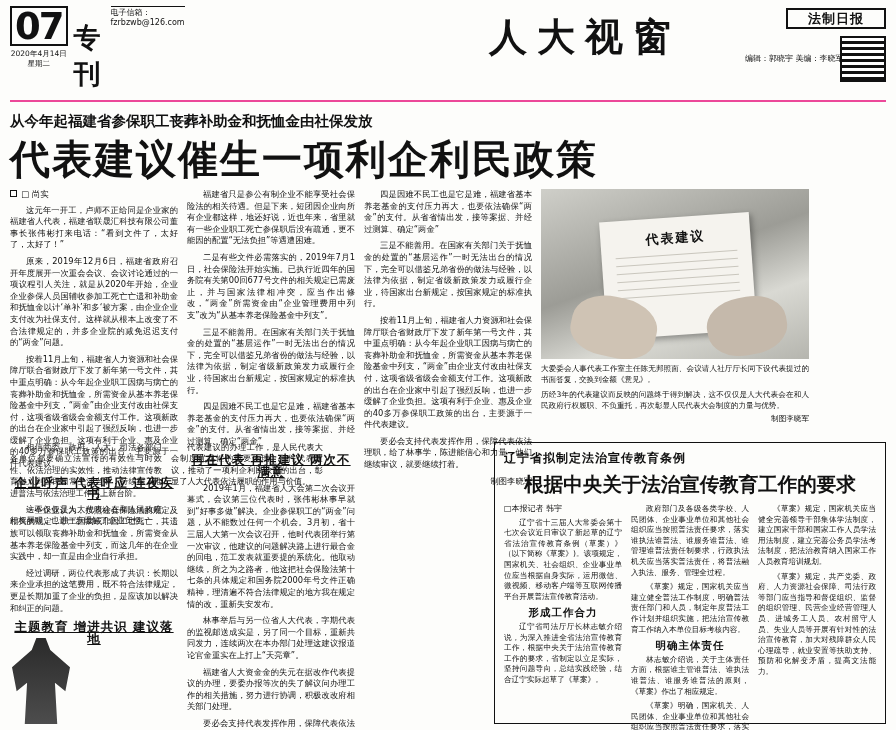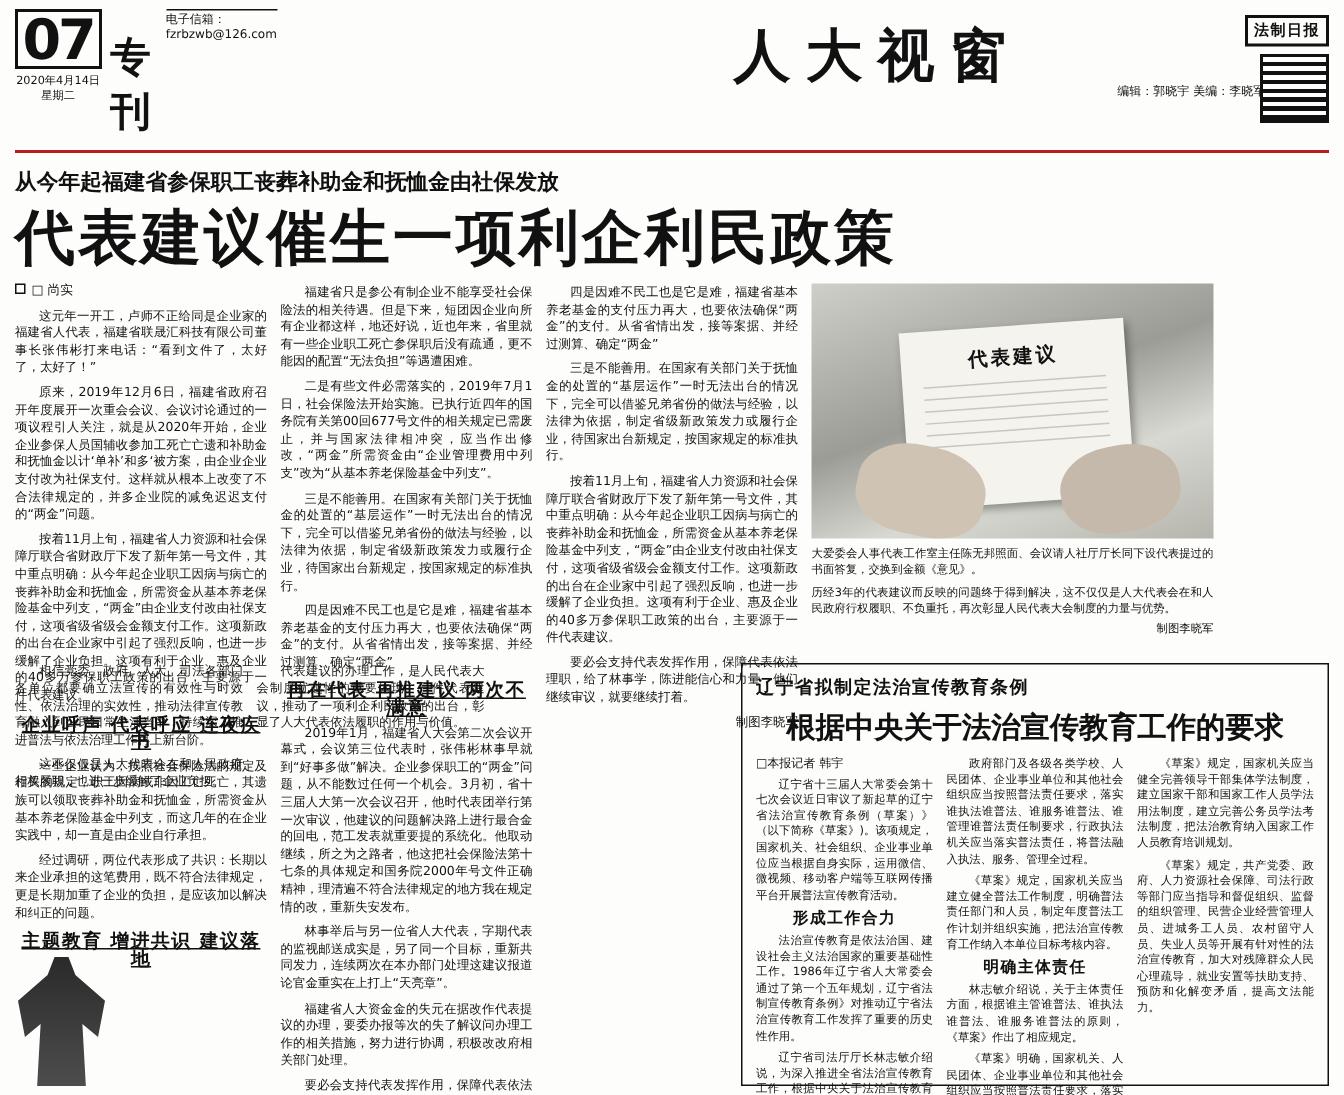--- a/index.html
+++ b/index.html
@@ -8,37 +8,37 @@
     width: 896px; height: 730px;
     background:#fdfdfb;
     font-family:"DejaVu Sans","Liberation Sans",sans-serif;
     color:#111;
     overflow:hidden;
     position:relative;
   }
   .page { position:relative; width:896px; height:730px; padding:6px 10px; }
 
   
-  .masthead { display:flex; align-items:flex-start; height:96px; border-bottom:2px solid #b91c1c; padding-bottom:2px; }
+  .masthead { display:flex; align-items:flex-start; height:96px; border-bottom:2px solid #ec4899; padding-bottom:2px; }
   .mh-left { width:170px; display:flex; align-items:flex-start; }
   .pageno-box { width:66px; }
   .pageno { font-family:"DejaVu Sans",sans-serif; font-weight:bold; font-size:37px; line-height:34px; letter-spacing:-2px; border:2px solid #111; padding:2px 3px 0 3px; text-align:center; }
   .pagedate { font-size:7.5px; text-align:center; margin-top:3px; line-height:10px; }
   .pagedate .d2 { display:block; }
   .zhuankan { font-size:27px; font-weight:bold; margin-left:6px; margin-top:14px; letter-spacing:2px; }
   .mh-email { font-size:8px; margin-left:8px; border-top:1px solid #111; padding-top:0; }
 
   .mh-center { flex:1; text-align:right; padding-top:6px; }
   .mh-title { font-size:38px; font-weight:bold; letter-spacing:10px; font-family:"DejaVu Sans",sans-serif; }
   .mh-sub { font-size:14px; letter-spacing:7px; margin-top:4px; font-weight:bold; }
   .mh-sub-line { display:flex; align-items:center; justify-content:center; gap:6px; margin-top:3px;}
   .mh-sub-line .bar { height:2px; background:#111; width:90px; }
 
   .mh-right { width:205px; text-align:right; padding-top:2px; position:relative; }
-  .logo-box { display:inline-block; border:2px solid #111; padding:2px 4px; font-size:10px; font-weight:bold; line-height:13px; letter-spacing:1px; }
+  .logo-box { display:inline-block; border:2px solid #111; padding:2px 20px; font-size:13px; font-weight:bold; line-height:13px; letter-spacing:1px; }
   .logo-box span { display:block; }
   .mh-credits { font-size:8px; margin-top:24px; text-align:right; }
   .qr { position:absolute; right:0; top:30px; width:46px; height:46px; background:
      repeating-linear-gradient(0deg,#111 0 3px,#fff 3px 6px),
      repeating-linear-gradient(90deg,#111 0 3px,transparent 3px 6px);
      border:2px solid #111; }
 
   
   .kicker { font-size:14.5px; font-weight:bold; margin-top:10px; letter-spacing:0px; }
   .headline { font-size:40px; font-weight:bold; letter-spacing:2px; margin-top:6px; line-height:44px; }
@@ -183,21 +183,20 @@
 
   <div class="feature">
     <div class="feat-kicker">辽宁省拟制定法治宣传教育条例</div>
     <div class="feat-title">根据中央关于法治宣传教育工作的要求</div>
     <div class="feat-cols">
 
       <div class="fcol">
         <div class="fbyline">□本报记者  韩宇</div>
         <p>辽宁省十三届人大常委会第十七次会议近日审议了新起草的辽宁省法治宣传教育条例（草案）》（以下简称《草案》)。该项规定，国家机关、社会组织、企业事业单位应当根据自身实际，运用微信、微视频、移动客户端等互联网传播平台开展普法宣传教育活动。</p>
         <div class="fsub">形成工作合力</div>
-        <p>法治宣传教育是依法治国、建设社会主义法治国家的重要基础性工作。1986年辽宁省人大常委会通过了第一个五年规划，辽宁省法制宣传教育条例》对推动辽宁省法治宣传教育工作发挥了重要的历史性作用。</p>
         <p>辽宁省司法厅厅长林志敏介绍说，为深入推进全省法治宣传教育工作，根据中央关于法治宣传教育工作的要求，省制定以立足实际，坚持问题导向，总结实践经验，结合辽宁实际起草了《草案》。</p>
       </div>
 
       <div class="fcol">
         <p>政府部门及各级各类学校、人民团体、企业事业单位和其他社会组织应当按照普法责任要求，落实谁执法谁普法、谁服务谁普法、谁管理谁普法责任制要求，行政执法机关应当落实普法责任，将普法融入执法、服务、管理全过程。</p>
         <p>《草案》规定，国家机关应当建立健全普法工作制度，明确普法责任部门和人员，制定年度普法工作计划并组织实施，把法治宣传教育工作纳入本单位目标考核内容。</p>
         <div class="fsub">明确主体责任</div>
         <p>林志敏介绍说，关于主体责任方面，根据谁主管谁普法、谁执法谁普法、谁服务谁普法的原则，《草案》作出了相应规定。</p>
         <p>《草案》明确，国家机关、人民团体、企业事业单位和其他社会组织应当按照普法责任要求，落实普法责任制；行政执法机关应当落实执法普法责任，行政执法机关应当在立案受理、调查取证、教育、审查、复议、听证、送达等法律法规，并依照规定开展公民普及法制教育工作。</p>
 

